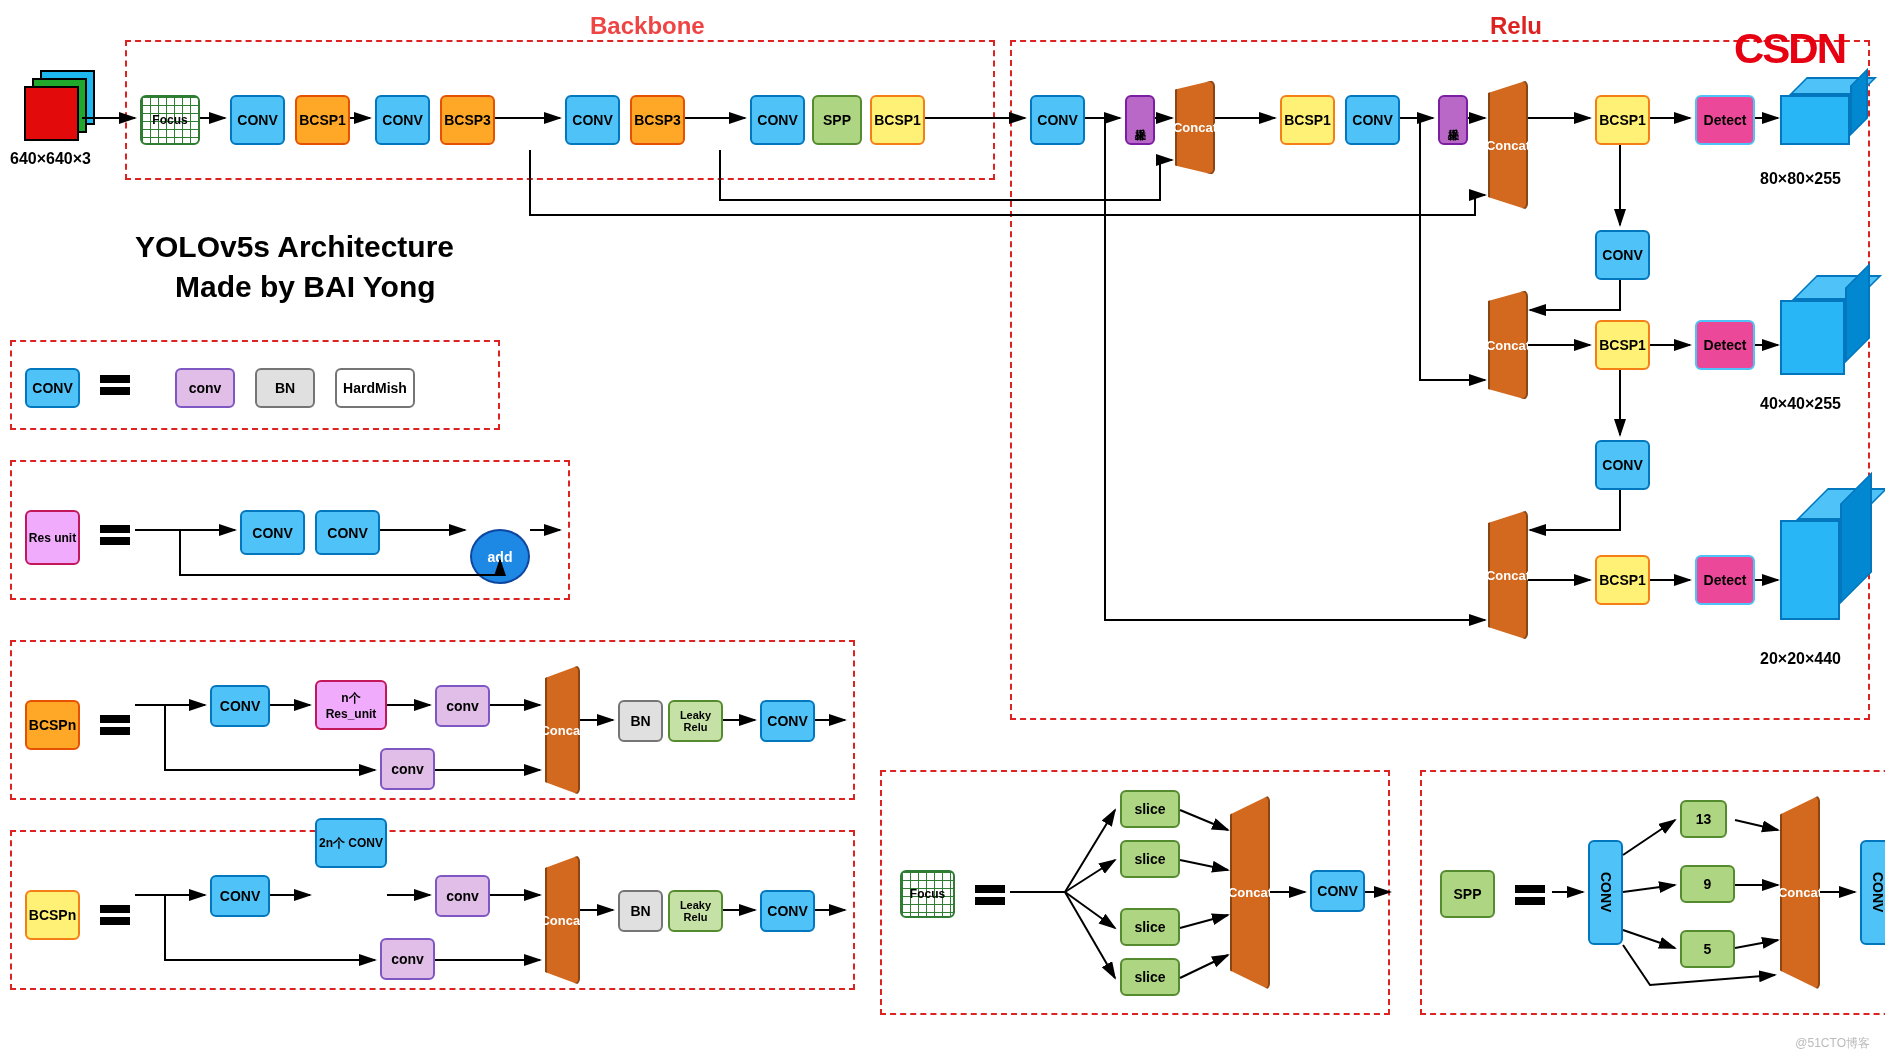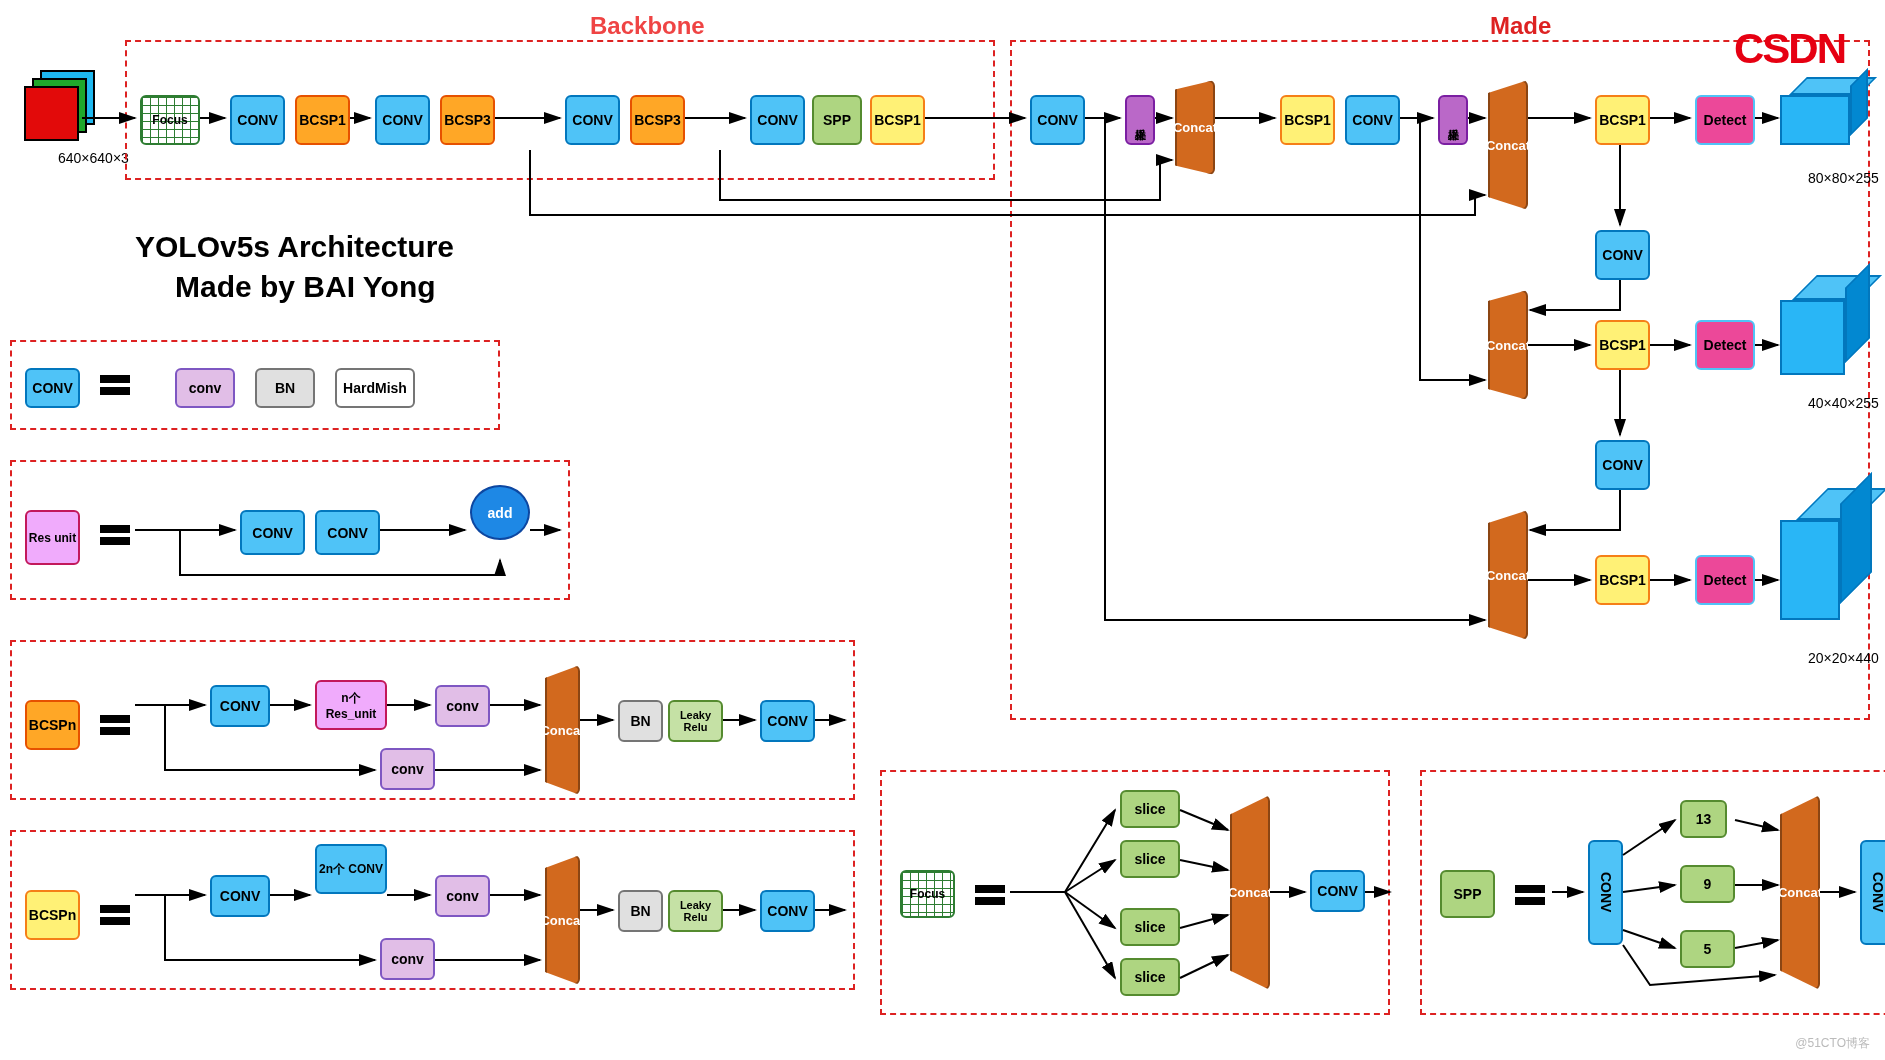--- a/index.html
+++ b/index.html
@@ -20,21 +20,21 @@
 .res { background: #f0abfc; border-color: #c2185b; font-size: 12px; }
 .add { background: #1e88e5; border-color: #0d47a1; color: #fff; border-radius: 50%; }
 .leaky { background: #c5e1a5; border-color: #558b2f; font-size: 11px; }
 .pool { background: #aed581; border-color: #558b2f; }
 .convv { background: #4fc3f7; border-color: #0277bd; writing-mode: vertical-rl; }
 .cube { position: absolute; }
 .cube-front { position: absolute; background: #29b6f6; border: 2px solid #0277bd; }
 .cube-top { position: absolute; background: #4fc3f7; border: 2px solid #0277bd; transform: skewX(-45deg); transform-origin: bottom; }
 .cube-side { position: absolute; background: #0288d1; border: 2px solid #0277bd; transform: skewY(-45deg); transform-origin: left; }
 .label { position: absolute; font-weight: bold; font-size: 24px; }
-.dim { position: absolute; font-size: 14px; font-weight: normal; margin-left: 48px; }
+.dim { position: absolute; font-size: 16px; font-weight: bold; }
 .eq { position: absolute; font-weight: bold; font-size: 28px; display: flex; flex-direction: column; gap: 4px; }
 .eq div { width: 30px; height: 8px; background: #000; }
 .trapezoid { clip-path: polygon(0 10%, 100% 0, 100% 100%, 0 90%); }
 svg { position: absolute; top: 0; left: 0; pointer-events: none; }
 .input-sq { position: absolute; width: 55px; height: 55px; border: 2px solid #000; }
 .watermark { position: absolute; right: 40px; top: 25px; font-size: 42px; font-weight: bold; color: #e60012; letter-spacing: -2px; }
 </style>
 </head>
 <body>
 
@@ -51,21 +51,21 @@
 <div class="blk bcsp-o" style="left:295px;top:95px;width:55px;height:50px">BCSP1</div>
 <div class="blk conv" style="left:375px;top:95px;width:55px;height:50px">CONV</div>
 <div class="blk bcsp-o" style="left:440px;top:95px;width:55px;height:50px">BCSP3</div>
 <div class="blk conv" style="left:565px;top:95px;width:55px;height:50px">CONV</div>
 <div class="blk bcsp-o" style="left:630px;top:95px;width:55px;height:50px">BCSP3</div>
 <div class="blk conv" style="left:750px;top:95px;width:55px;height:50px">CONV</div>
 <div class="blk spp" style="left:812px;top:95px;width:50px;height:50px">SPP</div>
 <div class="blk bcsp-y" style="left:870px;top:95px;width:55px;height:50px">BCSP1</div>
 
 <div class="box" style="left:1010px;top:40px;width:860px;height:680px"></div>
-<div class="label" style="left:1490px;top:12px;color:#d22">Made</div>
+<div class="label" style="left:1490px;top:12px;color:#d22">Relu</div>
 
 <div class="watermark">CSDN</div>
 
 <div class="blk conv" style="left:1030px;top:95px;width:55px;height:50px">CONV</div>
 <div class="blk upsample" style="left:1125px;top:95px;width:30px;height:50px">上采样</div>
 <div class="blk concat trapezoid" style="left:1175px;top:80px;width:40px;height:95px">Concat</div>
 <div class="blk bcsp-y" style="left:1280px;top:95px;width:55px;height:50px">BCSP1</div>
 <div class="blk conv" style="left:1345px;top:95px;width:55px;height:50px">CONV</div>
 <div class="blk upsample" style="left:1438px;top:95px;width:30px;height:50px">上采样</div>
 <div class="blk concat trapezoid" style="left:1488px;top:80px;width:40px;height:130px">Concat</div>
@@ -117,21 +117,21 @@
 <div class="blk hard" style="left:335px;top:368px;width:80px;height:40px">HardMish</div>
 
 <div class="box" style="left:10px;top:460px;width:560px;height:140px"></div>
 <div class="blk res" style="left:25px;top:510px;width:55px;height:55px">Res unit</div>
 <div class="eq" style="left:100px;top:525px">
     <div></div>
     <div></div>
   </div>
 <div class="blk conv" style="left:240px;top:510px;width:65px;height:45px">CONV</div>
 <div class="blk conv" style="left:315px;top:510px;width:65px;height:45px">CONV</div>
-<div class="blk add" style="left:470px;top:485px;width:60px;height:55px">add</div>
+<div class="blk add" style="left:470px;top:529px;width:60px;height:55px">add</div>
 
 <div class="box" style="left:10px;top:640px;width:845px;height:160px"></div>
 <div class="blk bcsp-o" style="left:25px;top:700px;width:55px;height:50px">BCSPn</div>
 <div class="eq" style="left:100px;top:715px">
     <div></div>
     <div></div>
   </div>
 <div class="blk conv" style="left:210px;top:685px;width:60px;height:42px">CONV</div>
 <div class="blk res" style="left:315px;top:680px;width:72px;height:50px">n个 Res_unit</div>
 <div class="blk convsm" style="left:435px;top:685px;width:55px;height:42px">conv</div>
@@ -141,21 +141,21 @@
 <div class="blk leaky" style="left:668px;top:700px;width:55px;height:42px">Leaky Relu</div>
 <div class="blk conv" style="left:760px;top:700px;width:55px;height:42px">CONV</div>
 
 <div class="box" style="left:10px;top:830px;width:845px;height:160px"></div>
 <div class="blk bcsp-y" style="left:25px;top:890px;width:55px;height:50px">BCSPn</div>
 <div class="eq" style="left:100px;top:905px">
     <div></div>
     <div></div>
   </div>
 <div class="blk conv" style="left:210px;top:875px;width:60px;height:42px">CONV</div>
-<div class="blk conv" style="left:315px;top:844px;width:72px;height:50px;font-size:12px">2n个 CONV</div>
+<div class="blk conv" style="left:315px;top:818px;width:72px;height:50px;font-size:12px">2n个 CONV</div>
 <div class="blk convsm" style="left:435px;top:875px;width:55px;height:42px">conv</div>
 <div class="blk convsm" style="left:380px;top:938px;width:55px;height:42px">conv</div>
 <div class="blk concat trapezoid" style="left:545px;top:855px;width:35px;height:130px">Concat</div>
 <div class="blk bn" style="left:618px;top:890px;width:45px;height:42px">BN</div>
 <div class="blk leaky" style="left:668px;top:890px;width:55px;height:42px">Leaky Relu</div>
 <div class="blk conv" style="left:760px;top:890px;width:55px;height:42px">CONV</div>
 
 <div class="box" style="left:880px;top:770px;width:510px;height:245px"></div>
 <div class="blk focus" style="left:900px;top:870px;width:55px;height:48px;font-size:12px">Focus</div>
 <div class="eq" style="left:975px;top:885px">

